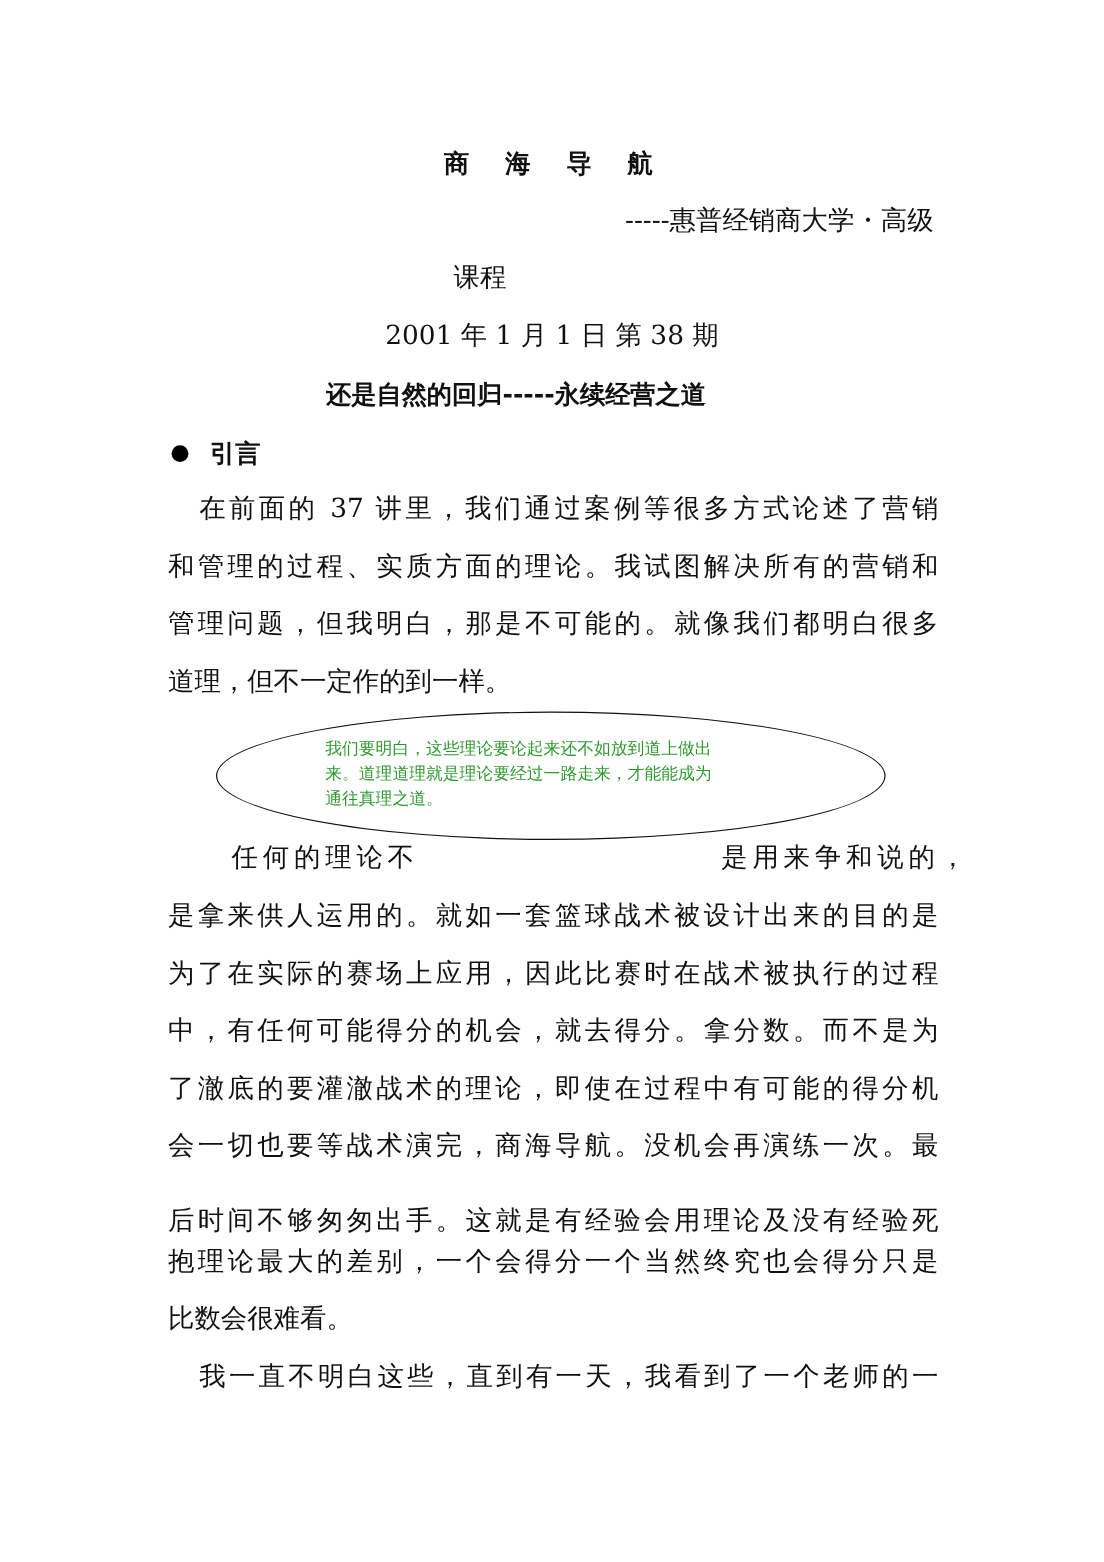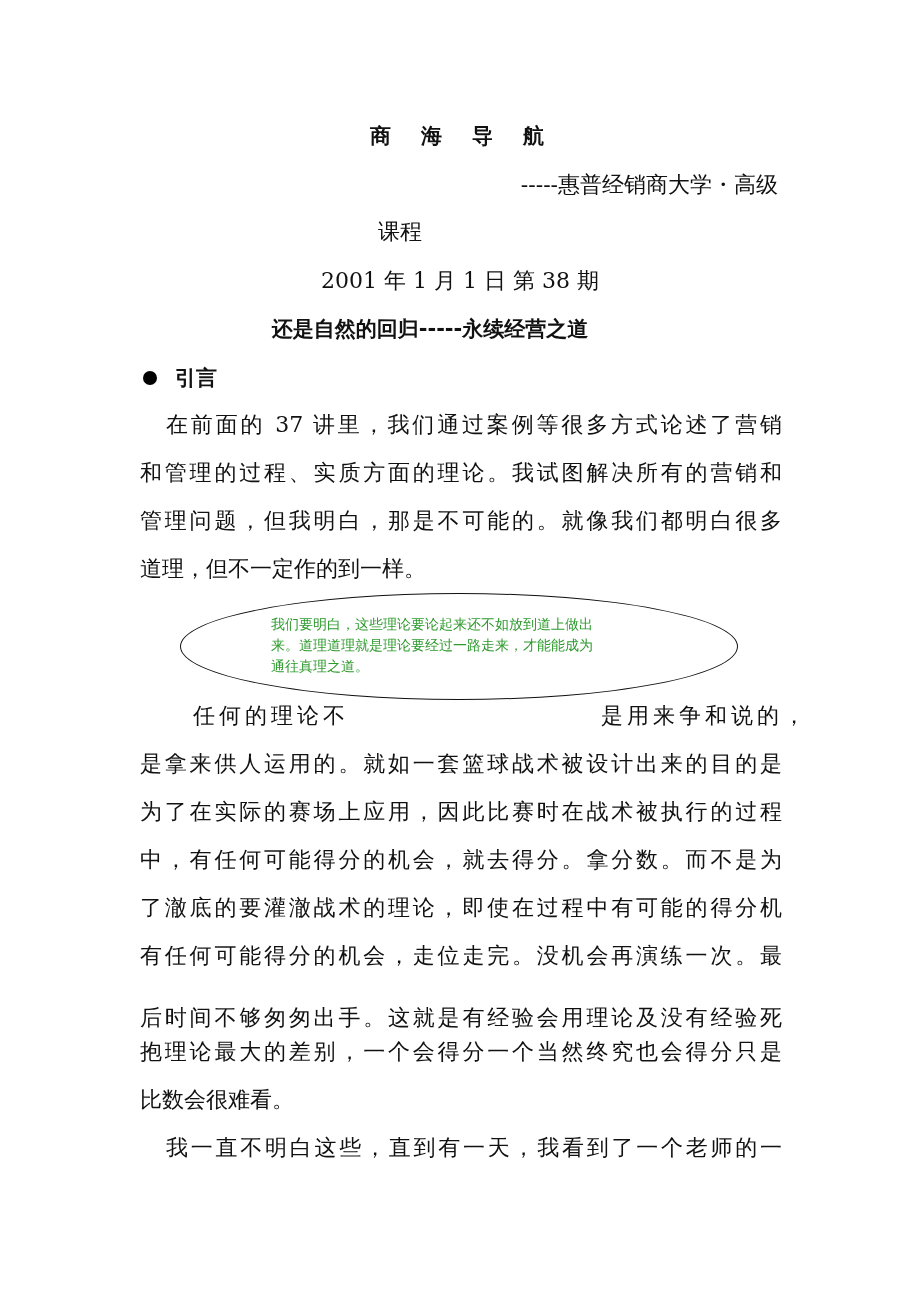--- a/index.html
+++ b/index.html
@@ -171,20 +171,20 @@
   </div>
 
   <div class="line split-line" style="top:702px;">
     <span>任何的理论不</span>
     <span>是用来争和说的，</span>
   </div>
   <div class="line para-line" style="top:750px;">是拿来供人运用的。就如一套篮球战术被设计出来的目的是</div>
   <div class="line para-line" style="top:798px;">为了在实际的赛场上应用，因此比赛时在战术被执行的过程</div>
   <div class="line para-line" style="top:846px;">中，有任何可能得分的机会，就去得分。拿分数。而不是为</div>
   <div class="line para-line" style="top:894px;">了澈底的要灌澈战术的理论，即使在过程中有可能的得分机</div>
-  <div class="line para-line" style="top:942px;">有任何可能得分的机会，走位走完。没机会再演练一次。最</div>
+  <div class="line para-line" style="top:942px;">会一切也要等战术演完，商海导航。没机会再演练一次。最</div>
   <div class="line para-line" style="top:1004px;">后时间不够匆匆出手。这就是有经验会用理论及没有经验死</div>
   <div class="line para-line" style="top:1038px;">抱理论最大的差别，一个会得分一个当然终究也会得分只是</div>
   <div class="line para-line last" style="top:1086px;">比数会很难看。</div>
 
   <div class="line para-line indent" style="top:1134px;">我一直不明白这些，直到有一天，我看到了一个老师的一</div>
 
 </div>
 
 </body></html>

